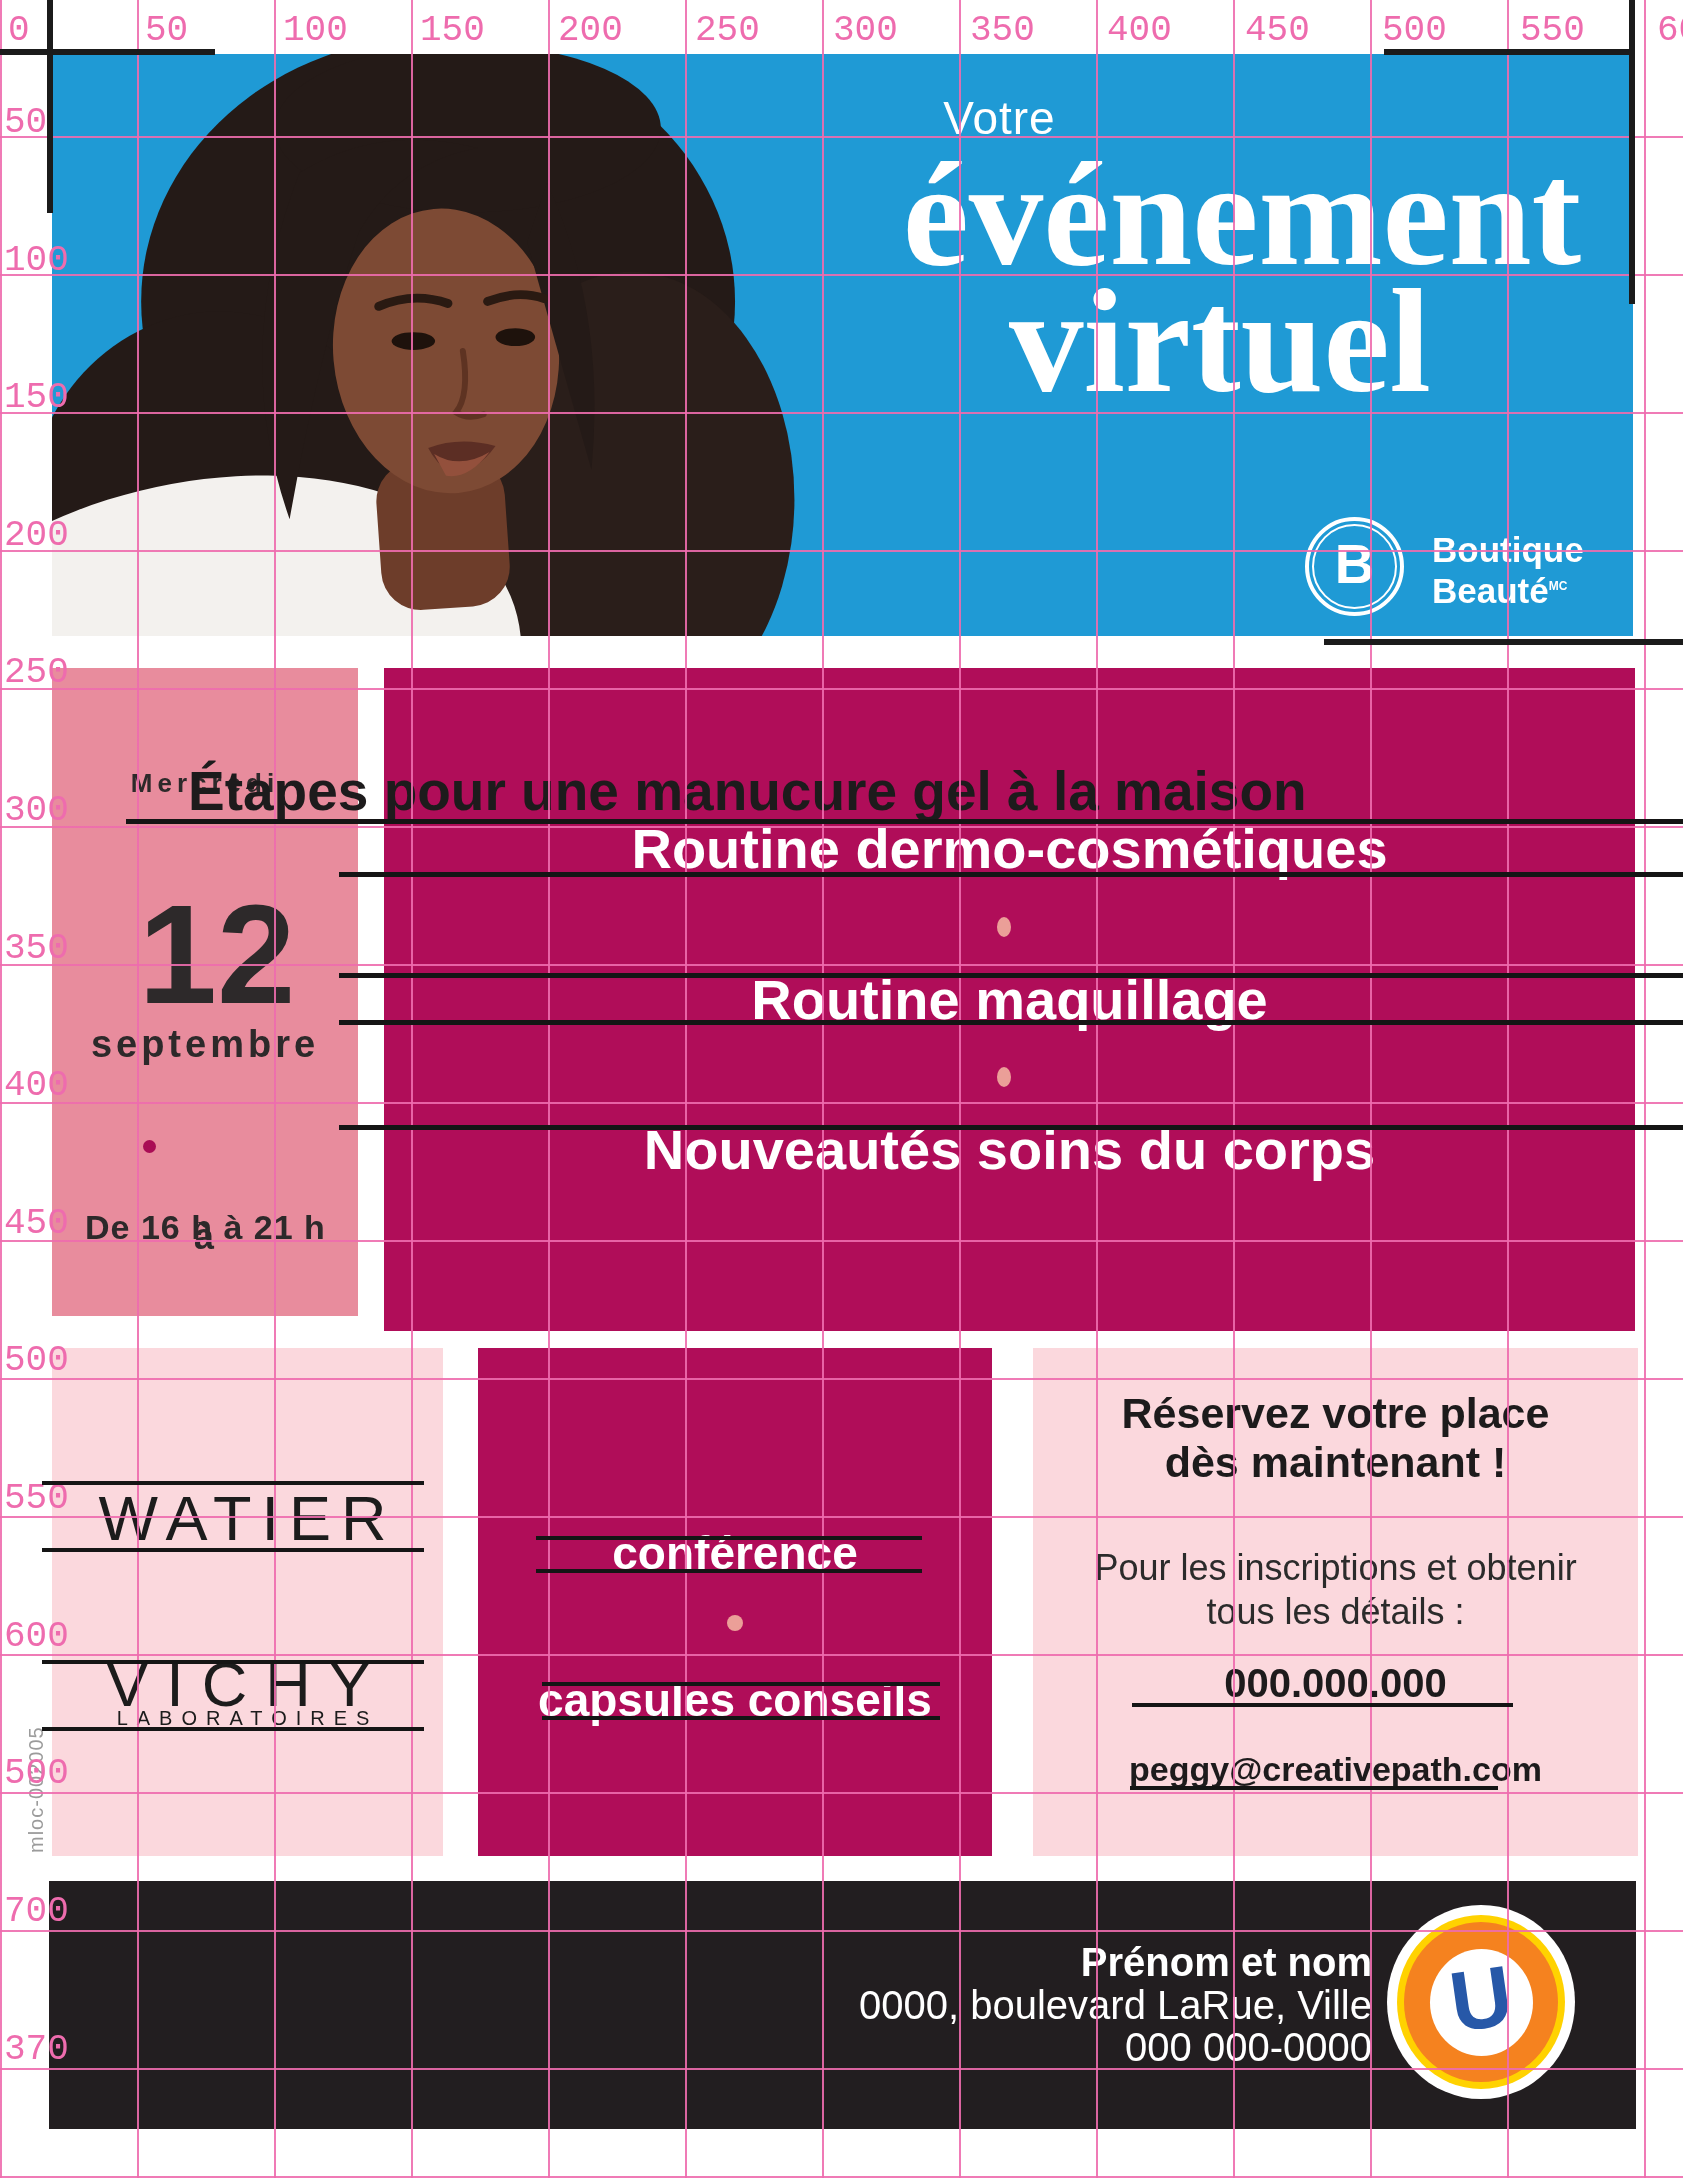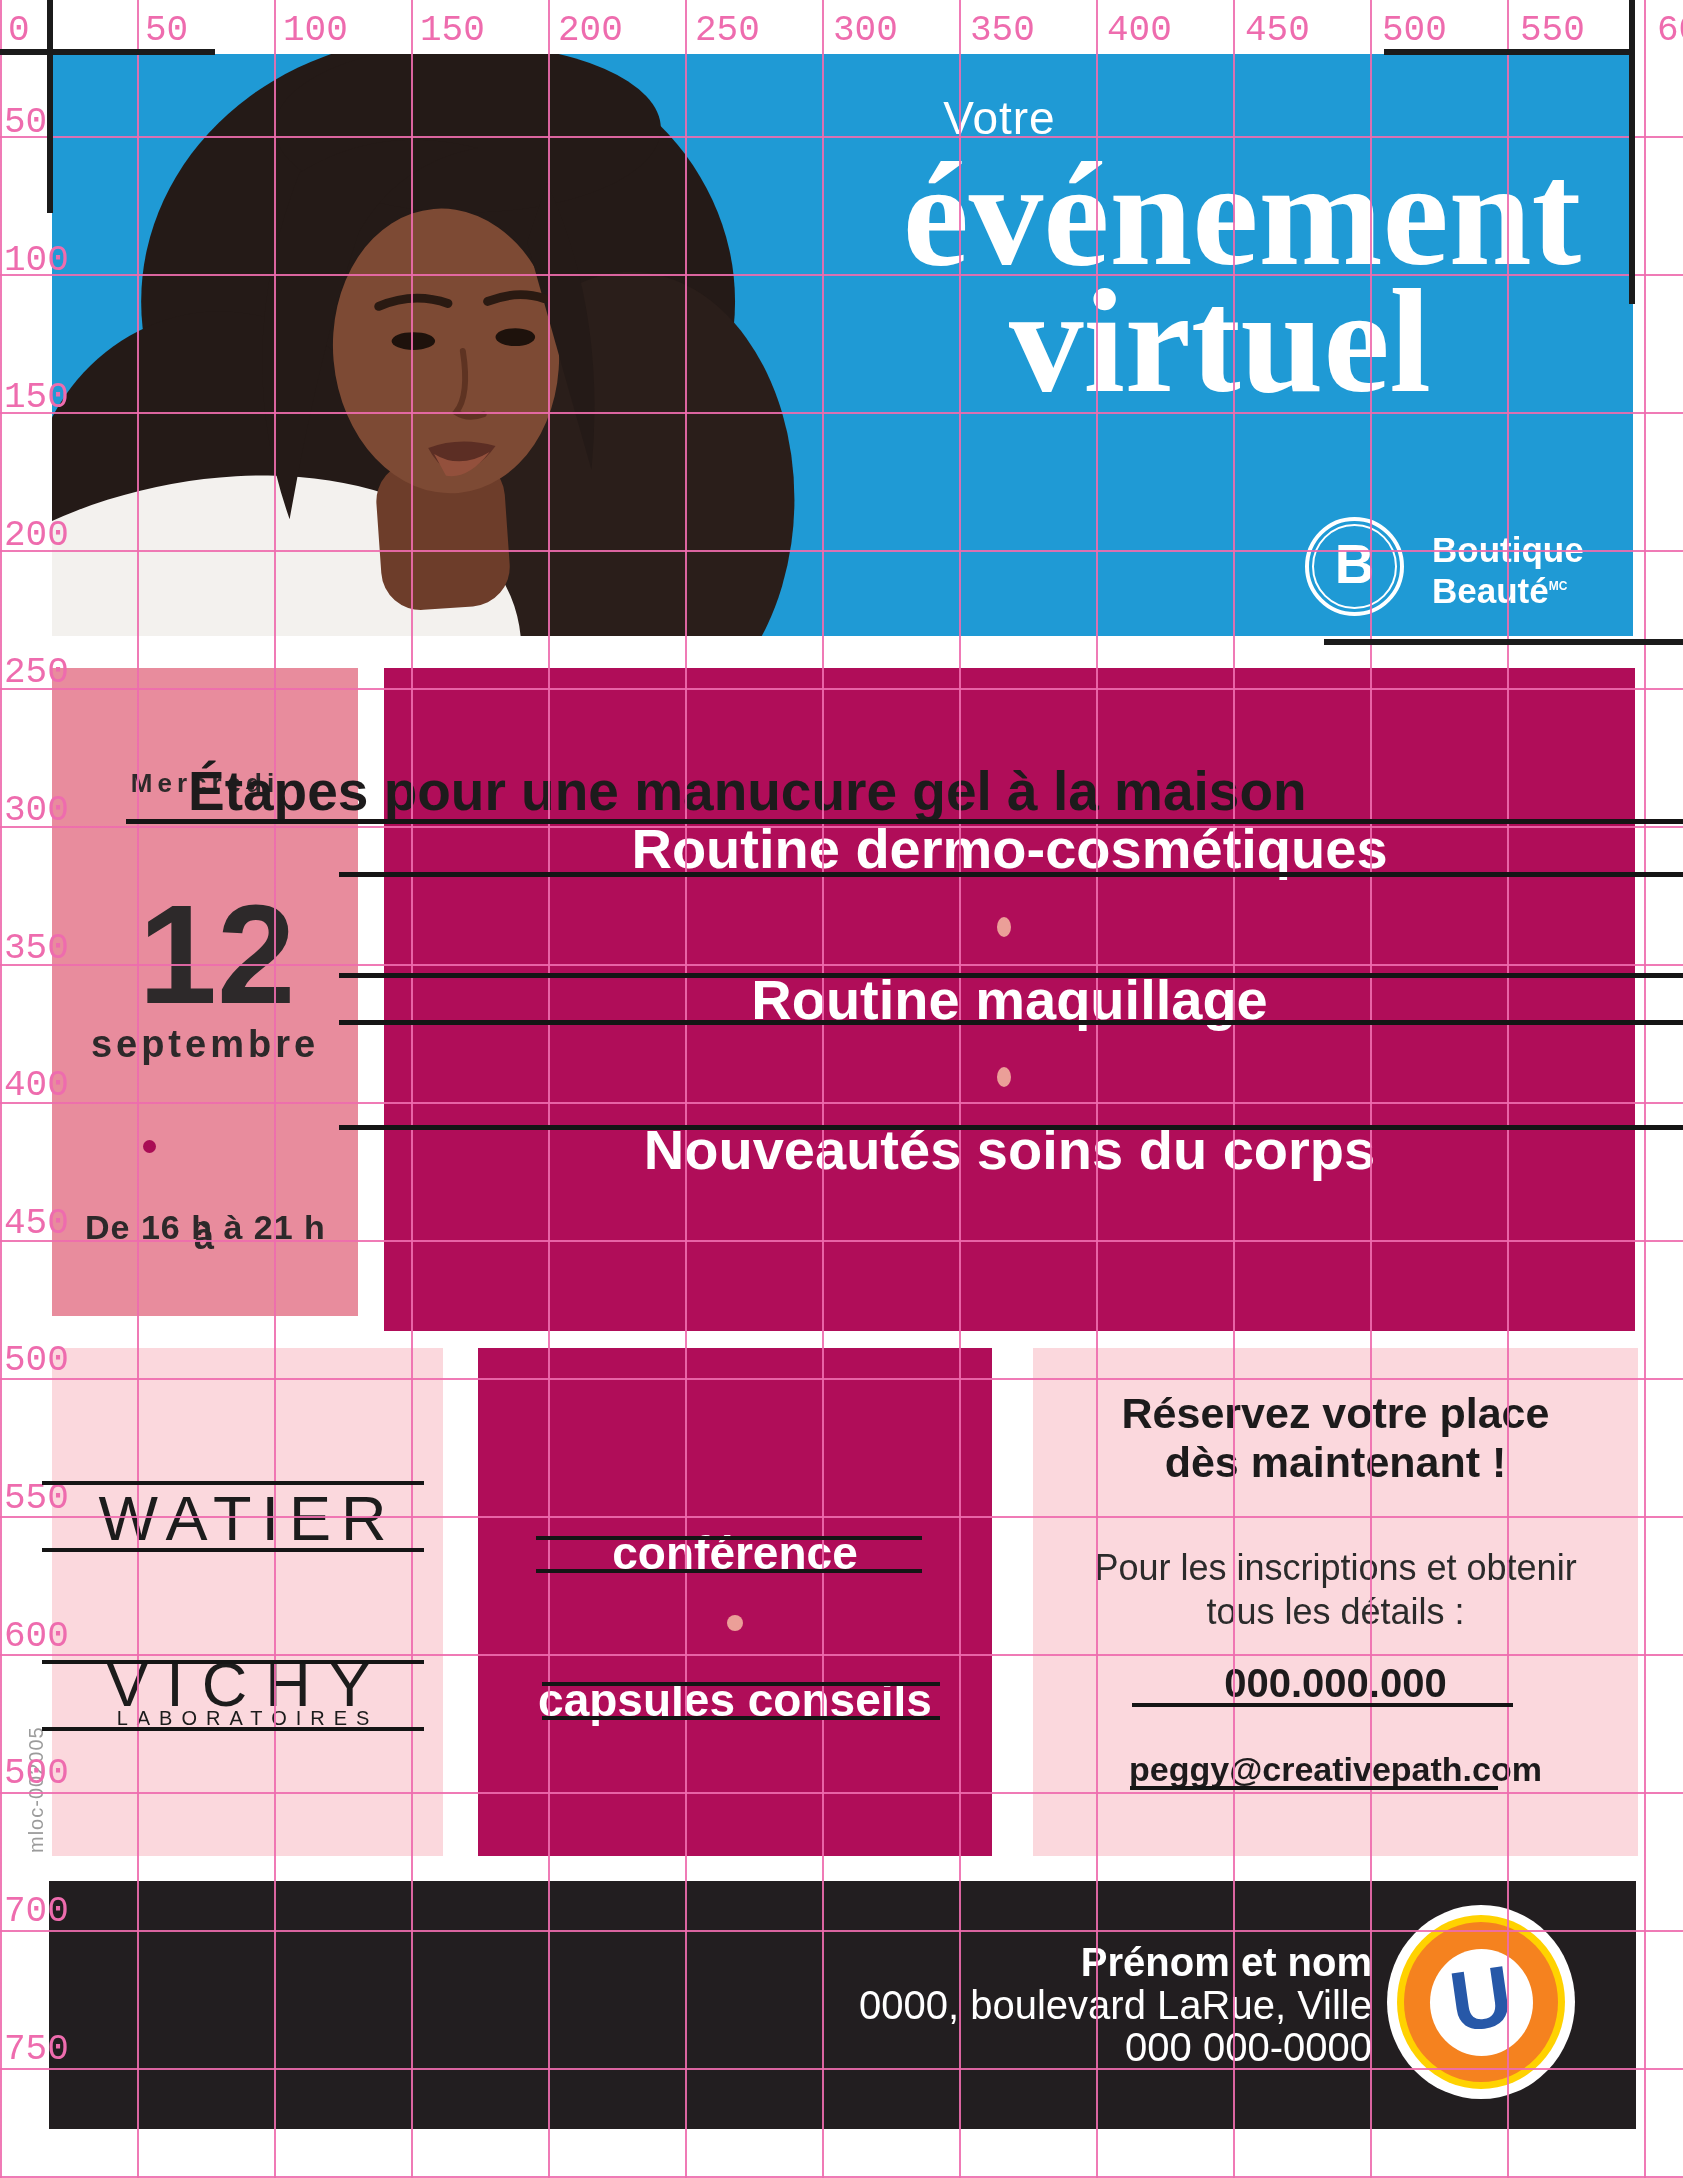--- a/index.html
+++ b/index.html
@@ -253,17 +253,17 @@
       <span class="ruler-label" style="left: 4px; top: 652px;">250</span>
       <span class="ruler-label" style="left: 4px; top: 790px;">300</span>
       <span class="ruler-label" style="left: 4px; top: 928px;">350</span>
       <span class="ruler-label" style="left: 4px; top: 1065px;">400</span>
       <span class="ruler-label" style="left: 4px; top: 1203px;">450</span>
       <span class="ruler-label" style="left: 4px; top: 1340px;">500</span>
       <span class="ruler-label" style="left: 4px; top: 1478px;">550</span>
       <span class="ruler-label" style="left: 4px; top: 1616px;">600</span>
       <span class="ruler-label" style="left: 4px; top: 1753px;">500</span>
       <span class="ruler-label" style="left: 4px; top: 1891px; text-align: right;">700</span>
-      <span class="ruler-label" style="left: 4px; top: 2029px;">750</span>
+      <span class="ruler-label" style="left: 4px; top: 2029px;">370</span>
     </div>
 
 </div>
 
 
 </body></html>

